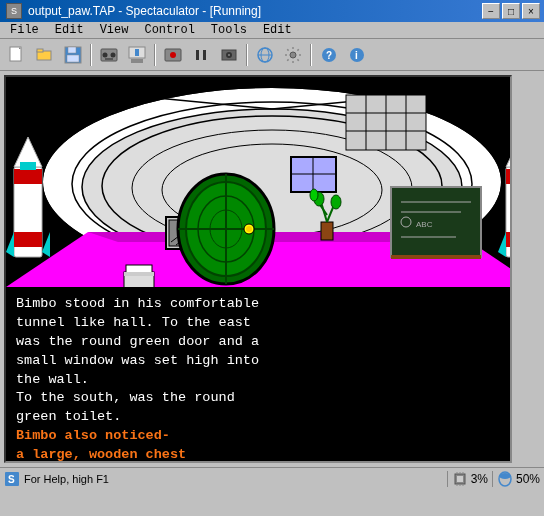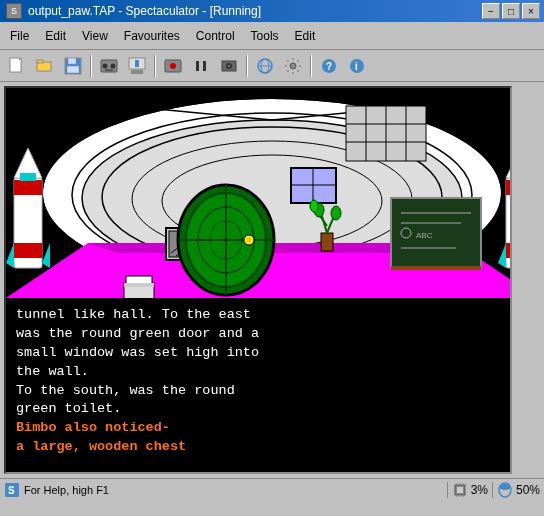--- a/index.html
+++ b/index.html
@@ -58,25 +58,26 @@
       align-items: center;
       justify-content: center;
       font-size: 10px;
       color: #000;
       cursor: pointer;
     }
 
     
     .menu-bar {
       background: #c0c0c0;
-      height: 28px;
+      height: 17px;
       display: flex;
       align-items: center;
       border-bottom: 1px solid #888;
       padding: 0 2px;
+      font-family: Liberation Mono, monospace;
     }
     .menu-item {
       padding: 2px 8px;
       font-size: 12px;
       cursor: pointer;
     }
 
     
     .toolbar {
       background: #c0c0c0;
@@ -205,21 +206,20 @@
     <button class="title-btn">−</button>
     <button class="title-btn">□</button>
     <button class="title-btn">×</button>
   </div>
 </div>
 
 <div class="menu-bar">
   <span class="menu-item">File</span>
   <span class="menu-item">Edit</span>
   <span class="menu-item">View</span>
-  <span class="menu-item">Favourites</span>
   <span class="menu-item">Control</span>
   <span class="menu-item">Tools</span>
   <span class="menu-item">Edit</span>
 </div>
 
 <div class="toolbar">
 
   <div class="toolbar-btn">
     <svg width="18" height="18" viewBox="0 0 18 18">
         <rect x="2" y="1" width="11" height="14" fill="white" stroke="#888" stroke-width="1"></rect>
@@ -406,20 +406,21 @@
         <rect x="500" y="155" width="28" height="15" fill="#cc0000"></rect>
 
         <polygon points="492,175 500,155 500,180" fill="#00cccc"></polygon>
         <polygon points="528,175 536,155 536,180" fill="#00cccc"></polygon>
 
         <rect x="506" y="85" width="16" height="8" fill="#00cccc"></rect>
       </svg>
     </div>
 
     <div class="text-area">
+      <span class="text-normal">Bimbo stood in his comfortable</span>
       <span class="text-normal">tunnel like hall. To the east</span>
       <span class="text-normal">was the round green door and a</span>
       <span class="text-normal">small window was set high into</span>
       <span class="text-normal">the wall.</span>
       <span class="text-normal">To the south, was the round</span>
       <span class="text-normal">green toilet.</span>
       <span class="text-cyan">Bimbo also noticed-</span>
       <span class="text-cyan">a large, wooden chest</span>
 
     </div>

